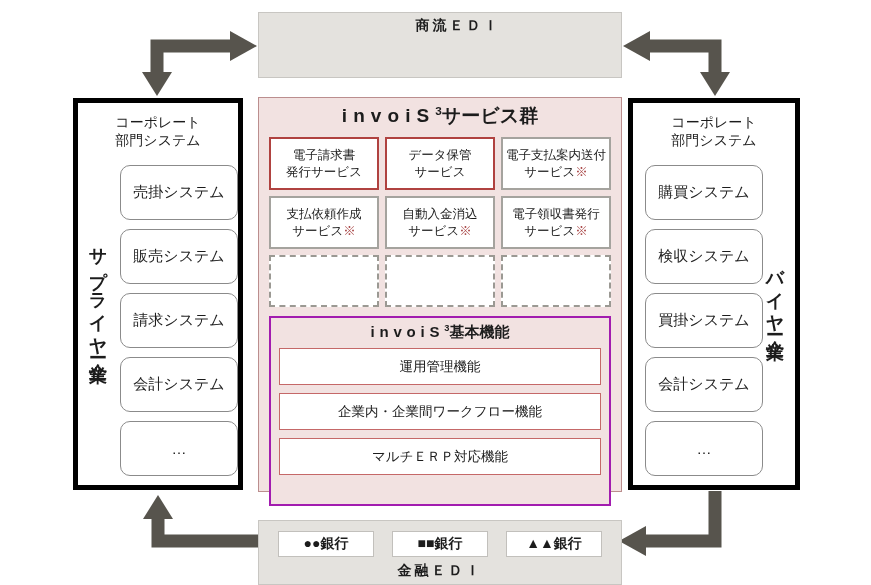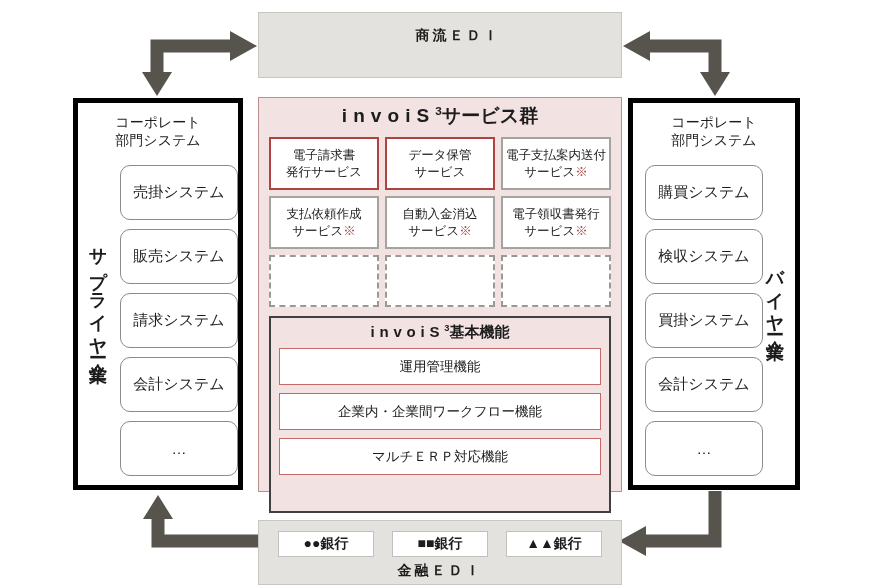--- a/index.html
+++ b/index.html
@@ -7,21 +7,21 @@
   .canvas{position:relative;width:871px;height:585px;background:#fff;overflow:hidden;}
 
   
   .arrows{position:absolute;left:0;top:0;width:871px;height:585px;pointer-events:none;}
 
   
   .edi{position:absolute;left:258px;width:364px;background:#e4e2de;border:1px solid #c8c6c2;box-sizing:border-box;}
   .edi.top{top:12px;height:66px;}
   .edi.bottom{top:520px;height:65px;}
   .edi-title{text-align:center;font-size:14px;font-weight:bold;letter-spacing:3px;}
-  .edi.top .edi-title{margin-top:14px;padding-left:36px;}
+  .edi.top .edi-title{margin-top:4px;padding-left:36px;}
   .edi.bottom .edi-title{margin-top:5px;}
   .edi-row{display:flex;justify-content:space-between;padding:0 19px;}
   .edi.top .edi-row{margin-top:5px;}
   .edi.bottom .edi-row{margin-top:10px;}
   .edi-item{width:96px;height:26px;background:#fff;border:1px solid #c2c0bc;display:flex;align-items:center;justify-content:center;font-size:14px;font-weight:600;box-sizing:border-box;}
 
   
   .panel{position:absolute;top:98px;height:392px;background:#fff;border:5px solid #000000;box-sizing:border-box;}
   .panel.left{left:73px;width:170px;}
   .panel.right{left:628px;width:172px;}
@@ -39,21 +39,21 @@
   .center-title{text-align:center;font-size:19px;font-weight:bold;margin-top:5px;}
   .latin{letter-spacing:0.32em;}
   .sup{font-size:0.62em;vertical-align:super;letter-spacing:0;}
   .svc-grid{margin:8px 10px 0;display:grid;grid-template-columns:repeat(3,1fr);gap:6px;}
   .svc{height:53px;background:#fff;display:flex;flex-direction:column;align-items:center;justify-content:center;text-align:center;font-size:12.5px;line-height:1.3;box-sizing:border-box;}
   .svc.red{border:2px solid #b04240;}
   .svc.gray{border:2px solid #a5a39e;}
   .svc .note{color:#a84545;}
   .ph-grid{margin:6px 10px 0;display:grid;grid-template-columns:repeat(3,1fr);gap:6px;}
   .ph{height:52px;background:#fff;border:2px dashed #9b9993;box-sizing:border-box;}
-  .core{margin:9px 10px 0;border:2px solid #404040;background:#f2e2e1;padding-bottom:24px;}
+  .core{margin:9px 10px 0;border:2px solid #a21caf;background:#f2e2e1;padding-bottom:17px;}
   .core-title{text-align:center;font-size:15px;font-weight:bold;margin:5px 0 6px;}
   .feature{margin:0 8px 8px;height:37px;background:#fff;border:1px solid #c56868;display:flex;align-items:center;justify-content:center;font-size:13.5px;box-sizing:border-box;}
   .feature:last-child{margin-bottom:12px;font-family:Liberation Mono, monospace;}
 </style>
 </head>
 <body>
 
 <div class="canvas">
 
   <svg class="arrows" viewBox="0 0 871 585" xmlns="http://www.w3.org/2000/svg">

